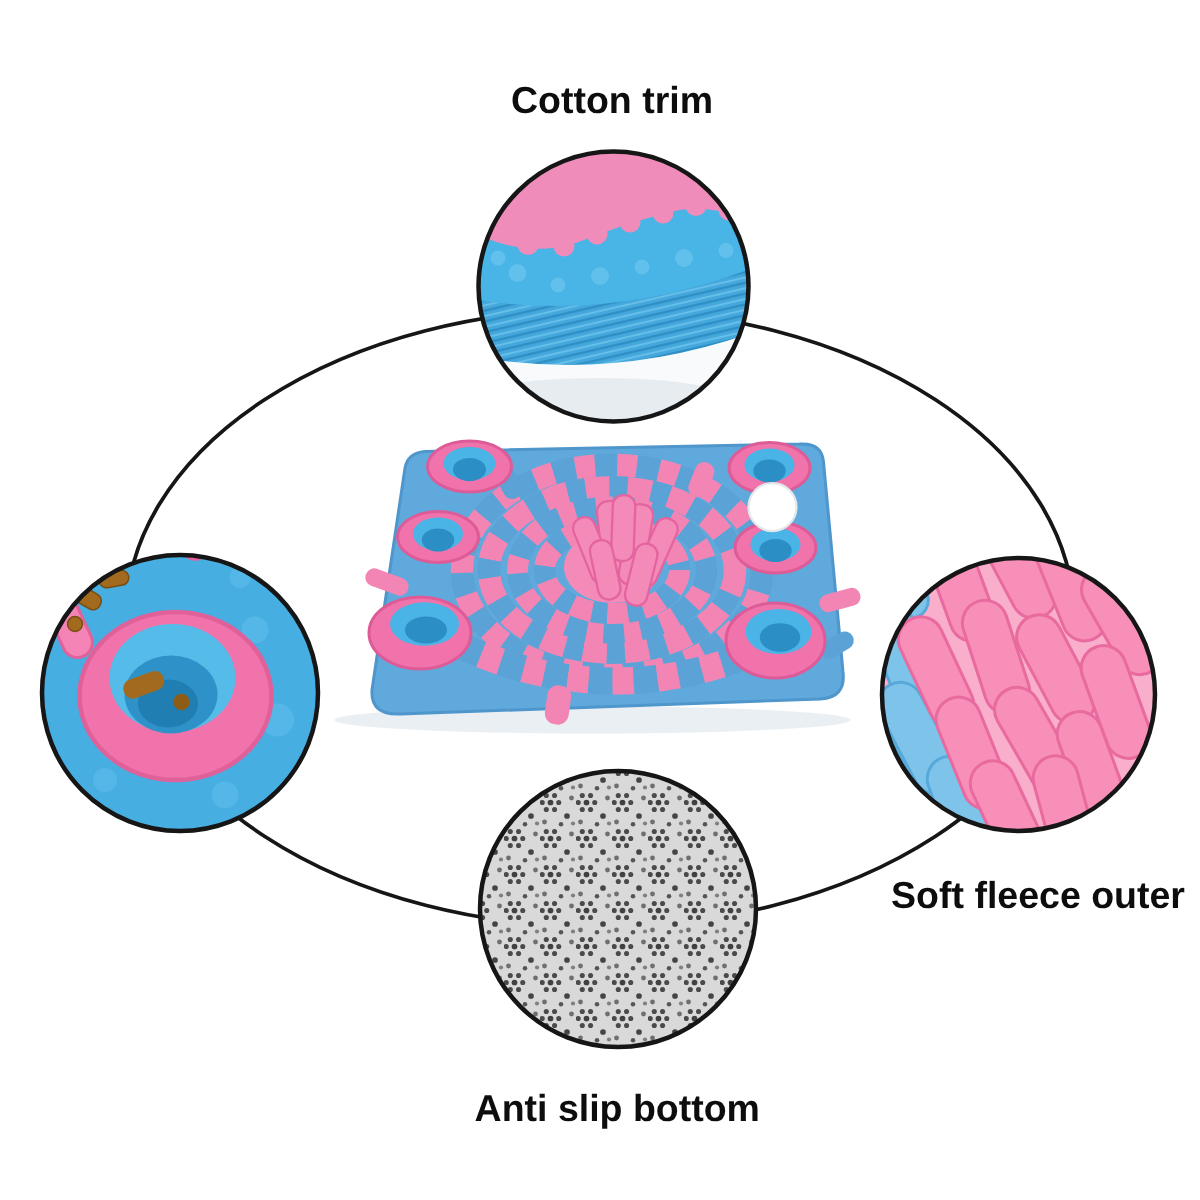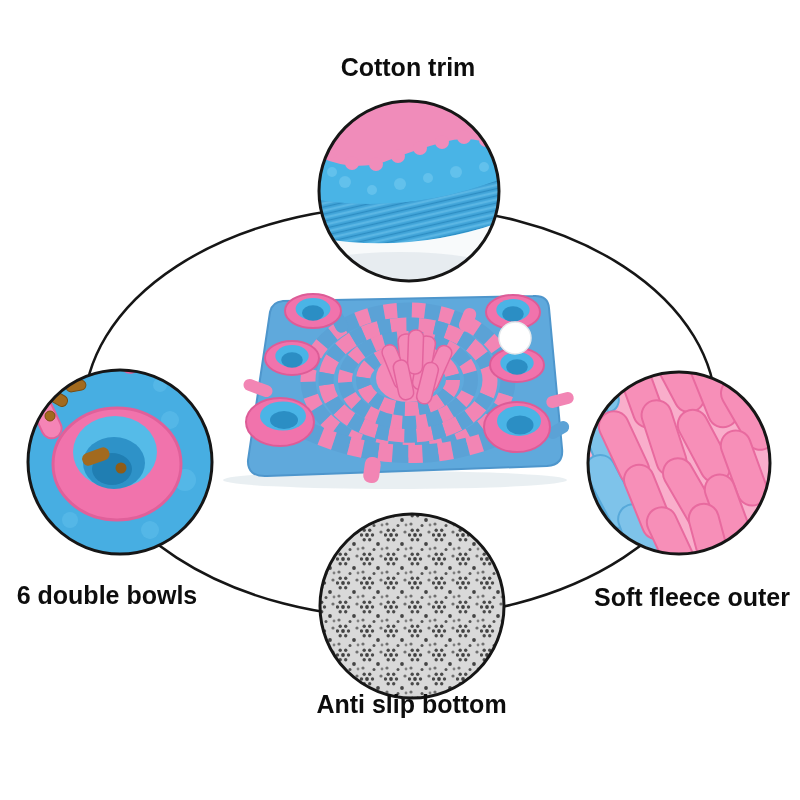--- a/index.html
+++ b/index.html
@@ -239,19 +239,18 @@
         <circle cx="412" cy="606" r="92" style="fill:var(--antislip-gray,#D9D9D9)"></circle>
         <rect x="318" y="512" width="190" height="190" fill="url(#dots)"></rect>
       </g>
       <circle cx="412" cy="606" r="92" fill="none" style="stroke:var(--line,#161616)" stroke-width="3"></circle>
     </g>
   </svg>
 
   <div class="label" style="left:303px;top:52px;width:210px">Cotton trim</div>
 
   <div class="label" style="left:2px;top:580px;width:210px">
-    <div>6 double bowls</div>
   </div>
 
   <div class="label" style="left:582px;top:582px;width:220px">Soft fleece outer</div>
 
-  <div class="label" style="left:304px;top:689px;width:215px">Anti slip bottom</div>
+  <div class="label" style="left:304px;top:724px;width:215px">Anti slip bottom</div>
 </div>
 
 </body></html>

